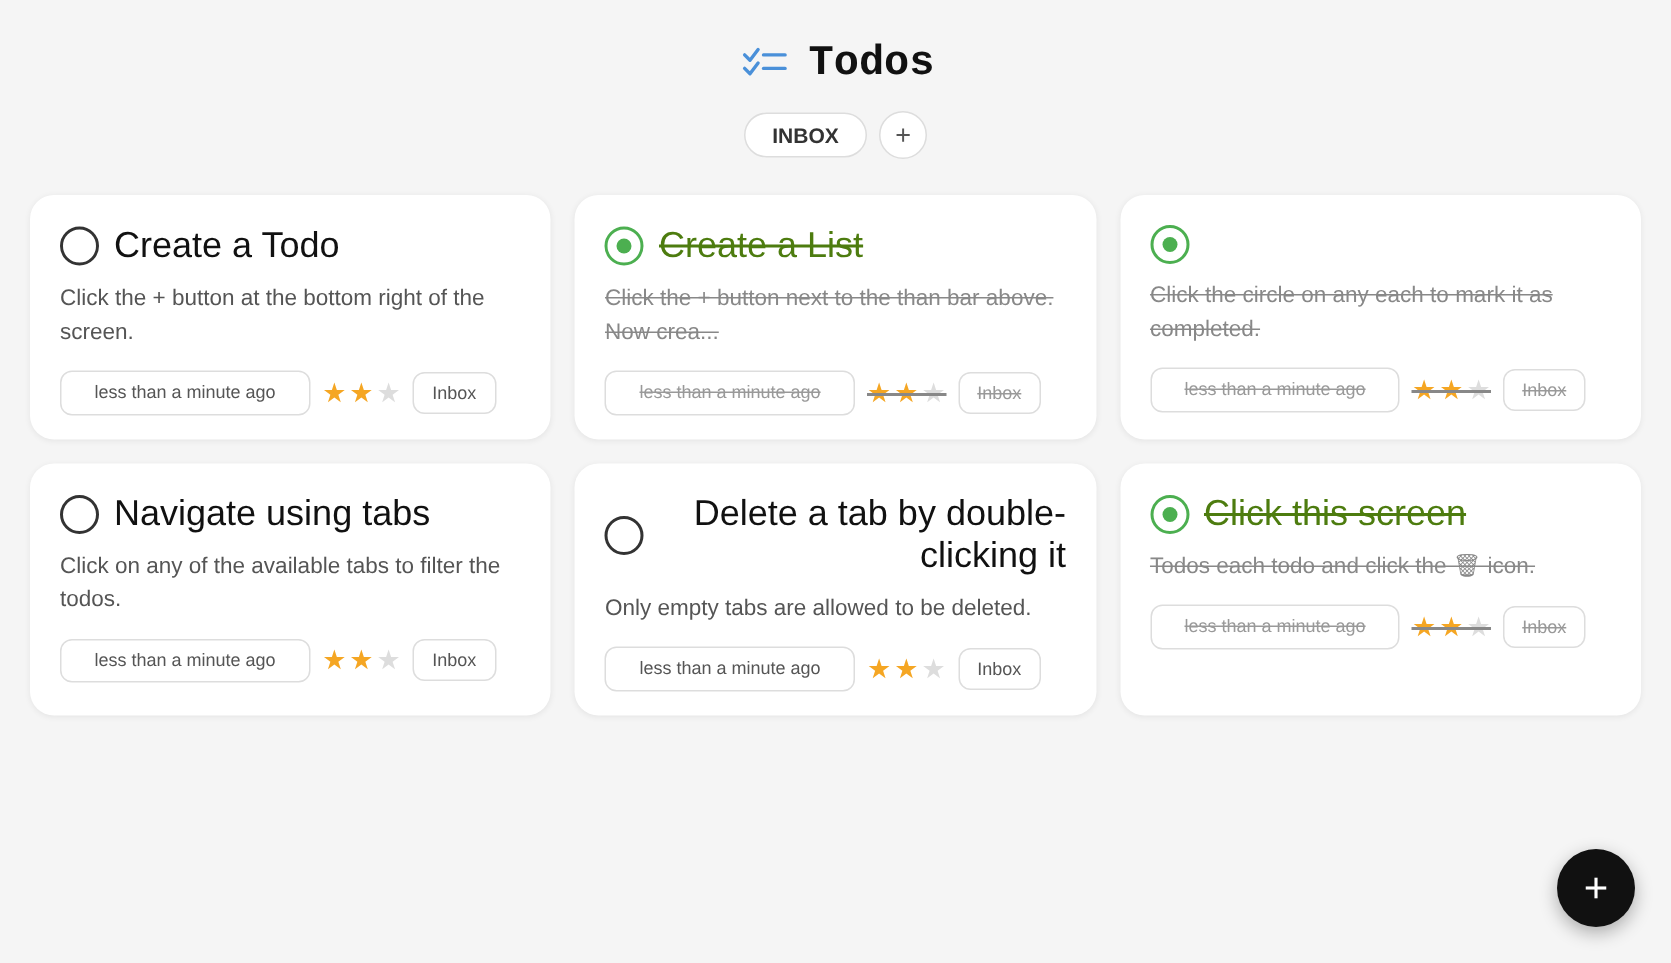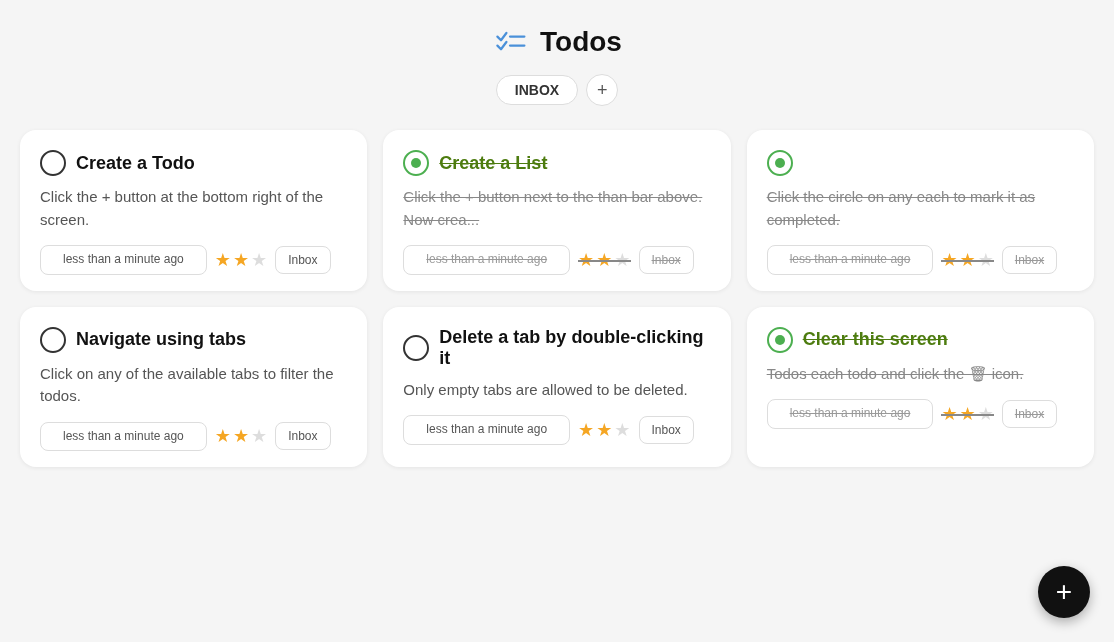--- a/index.html
+++ b/index.html
@@ -28,20 +28,21 @@
 
     .header-icon {
       width: 36px;
       height: 36px;
     }
 
     .header-title {
       font-size: 28px;
       font-weight: 700;
       color: #111;
+      font-family: Liberation Mono, monospace;
     }
 
     .tabs-row {
       display: flex;
       align-items: center;
       gap: 8px;
     }
 
     .tab-inbox {
       background: white;
@@ -112,23 +113,24 @@
 
     .circle-btn.completed::after {
       content: '';
       width: 10px;
       height: 10px;
       border-radius: 50%;
       background: #4caf50;
     }
 
     .card-title {
-      font-size: 18px;
-      font-weight: 700;
+      font-size: 24px;
+      font-weight: 400;
       color: #111;
+      text-align: right;
     }
 
     .card-title.strikethrough {
       text-decoration: line-through;
       color: #4d7c0f;
     }
 
     .card-desc {
       font-size: 15px;
       color: #555;
@@ -315,21 +317,21 @@
           <span class="star filled">★</span>
           <span class="star filled">★</span>
           <span class="star empty">★</span>
         </div>
         <div class="inbox-badge">Inbox</div>
       </div>
     </div>
     <div class="card">
       <div class="card-header">
         <button class="circle-btn completed"></button>
-        <span class="card-title strikethrough">Clear this screen</span>
+        <span class="card-title strikethrough">Click this screen</span>
       </div>
       <p class="card-desc strikethrough">Todos each todo and click the 🗑 icon.</p>
       <div class="card-footer">
         <div class="timestamp-badge strikethrough">less than a minute ago</div>
         <div class="stars-wrap strikethrough">
           <span class="star filled">★</span>
           <span class="star filled">★</span>
           <span class="star empty">★</span>
         </div>
         <div class="inbox-badge strikethrough">Inbox</div>

